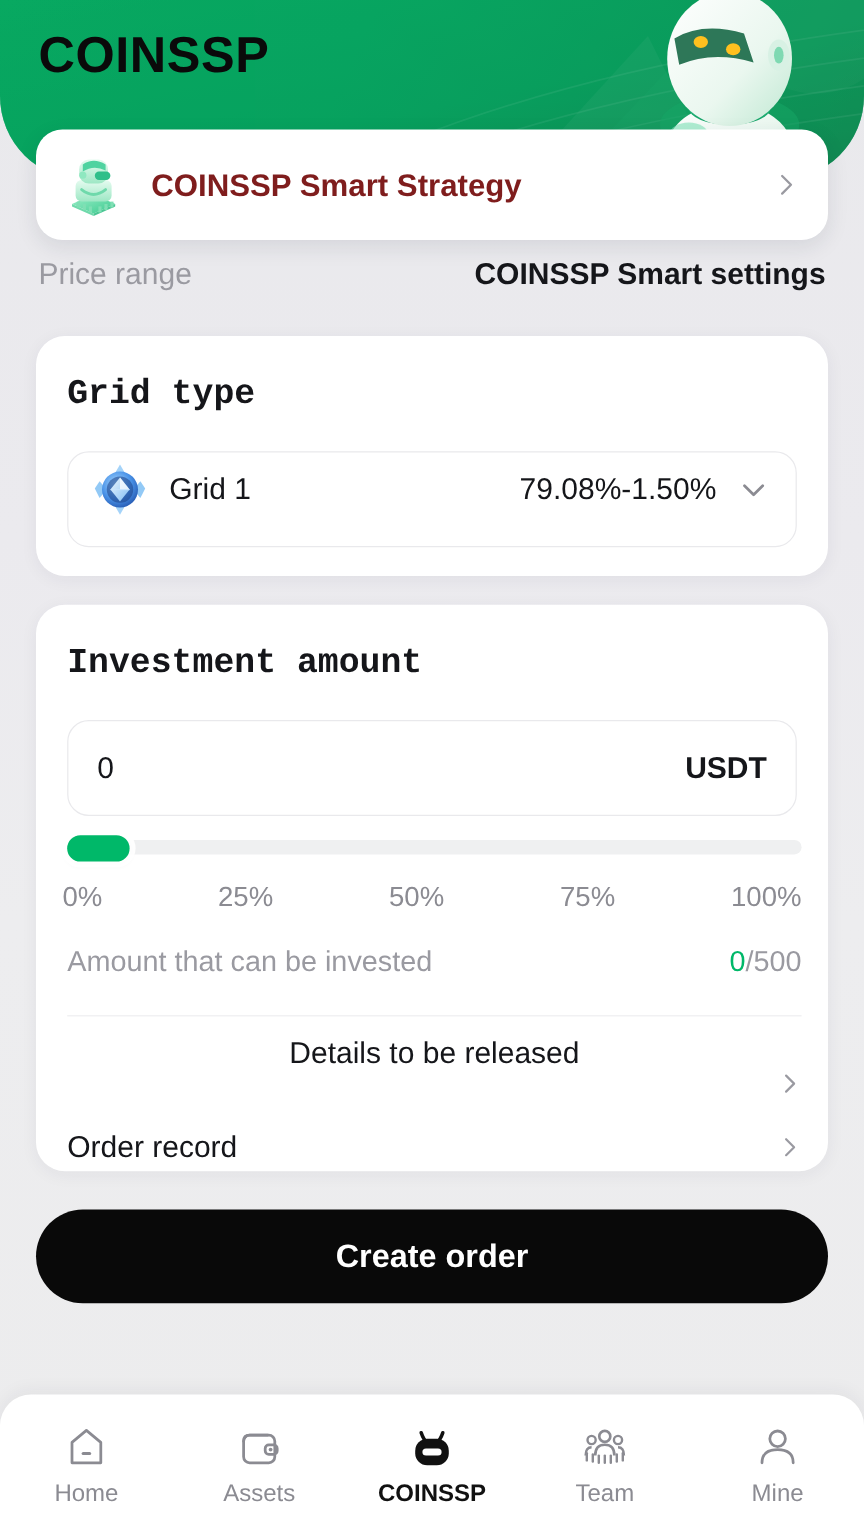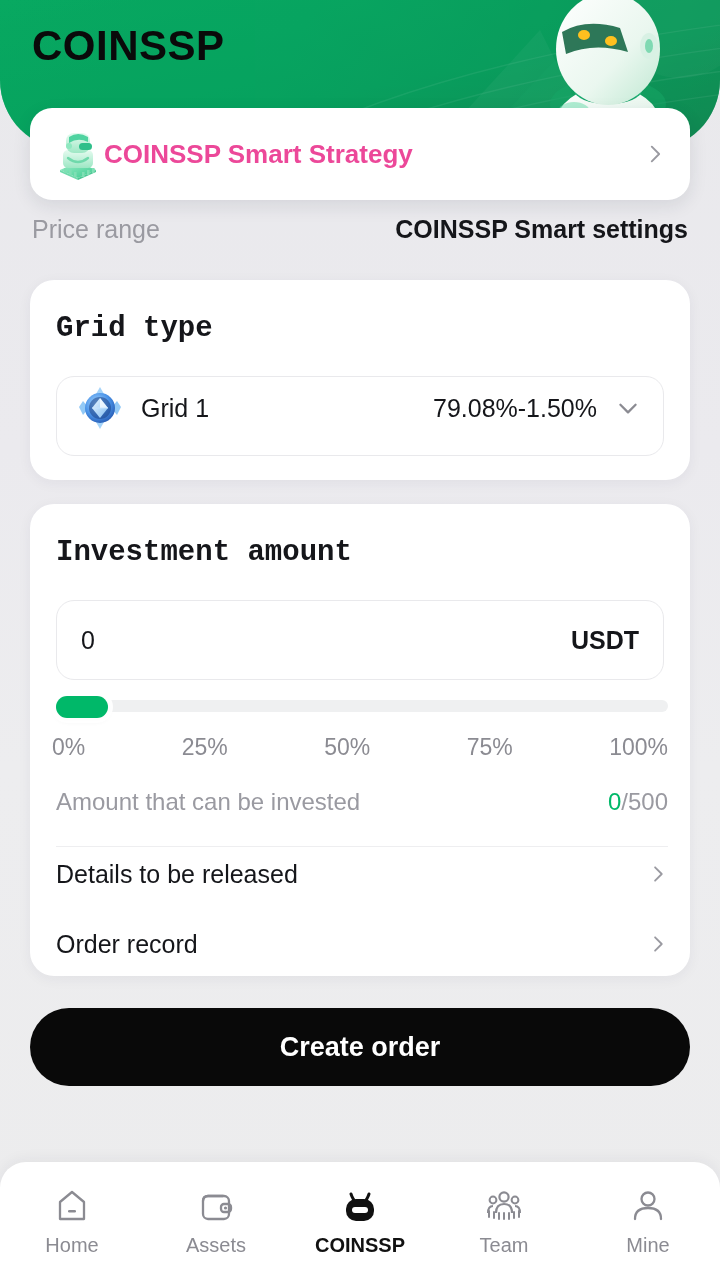--- a/index.html
+++ b/index.html
@@ -35,21 +35,21 @@
 
   
   .strategy-card {
     position:absolute; left:30px; top:108px; width:660px; height:92px;
     background:#fff; border-radius:22px;
     box-shadow:0 6px 18px rgba(30,40,60,.10);
     display:flex; align-items:center; padding:0 24px 0 22px; z-index:10;
   }
   .strategy-icon { width:52px; height:52px; flex:none; }
   .strategy-label {
-    font-size:26px; font-weight:bold; color:#ec4899; flex:1;
+    margin-left:22px; font-size:26px; font-weight:bold; color:#7f1d1d; flex:1;
   }
   .chev-right { width:22px; height:22px; flex:none; }
 
   
   .tabs {
     position:absolute; left:0; top:215px; width:720px;
     display:flex; align-items:baseline; padding:0 32px; z-index:6;
   }
   .tab { font-size:25px; }
   .tab.inactive { color:#9a9aa1; font-weight:normal; }
@@ -126,22 +126,22 @@
 
   .divider {
     position:absolute; left:26px; top:342px; width:612px; height:1px;
     background:#eeeef0;
   }
 
   .link-row {
     position:absolute; left:26px; width:612px; height:56px;
     display:flex; align-items:center;
   }
-  #link-details { top:342px; }
-  #link-order { top:412px; }
+  #link-details { top:360px;flex-direction:column; }
+  #link-order { top:424px; }
   .link-label { font-size:25px; color:#15161a; }
   .link-chev { margin-left:auto; width:20px; height:20px; }
 
   
   .cta {
     position:absolute; left:30px; top:1008px; width:660px; height:78px;
     background:#090909; color:#fff; border:none; border-radius:39px;
     font-family:"Liberation Sans", sans-serif;
     font-size:27px; font-weight:bold; cursor:pointer;
   }

